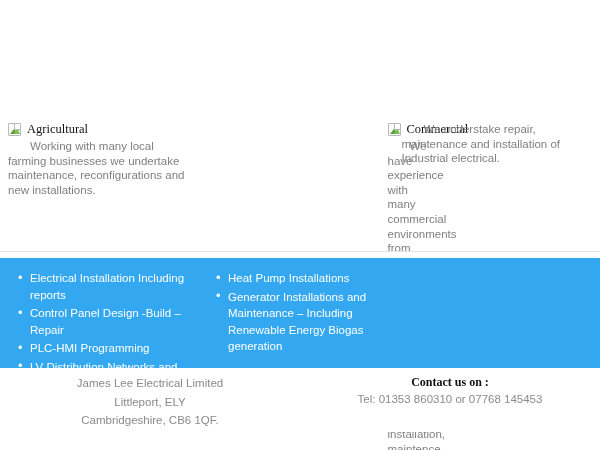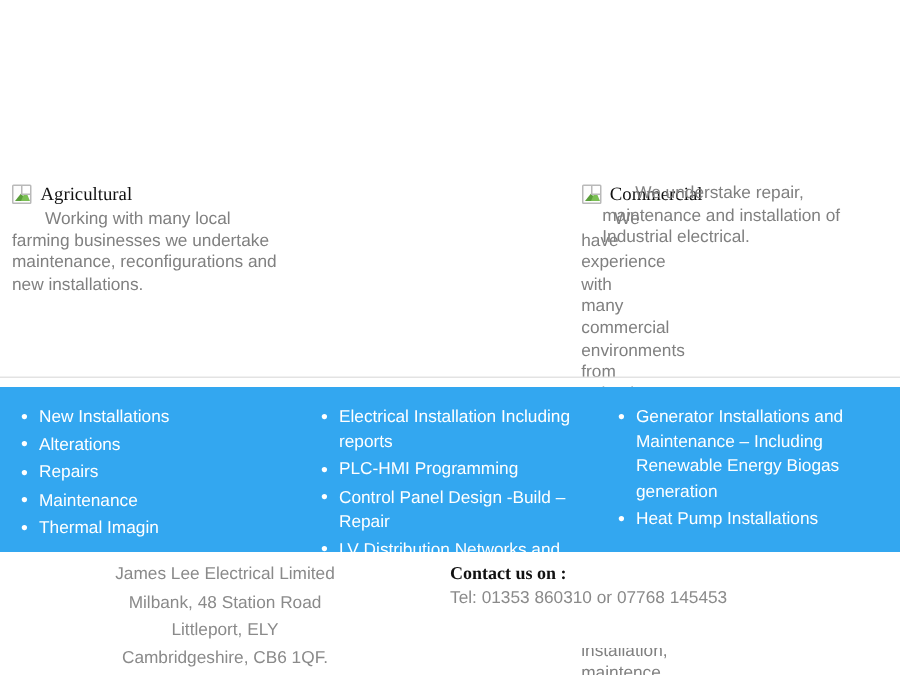--- a/index.html
+++ b/index.html
@@ -123,21 +123,21 @@
     width:50%;
     padding-top:6px;
     text-align:center;
     font-size:11.5px;
     line-height:18.5px;
     color:#8a8a8a;
   }
   .foot-right {
     width:50%;
     padding-top:6px;
-    text-align:left;
+    text-align:center;
     font-size:11.5px;
     line-height:18.5px;
     color:#8a8a8a;
   }
   .foot-right .contact-title {
     font-family:"Liberation Serif", serif;
     font-weight:bold;
     font-size:12px;
     color:#111;
     line-height:16px;
@@ -226,56 +226,46 @@
       </div>
 
     </div>
   </div>
 
   <div class="divider"></div>
 
   <div class="blue-band">
     <div class="blue-inner">
 
-      <div class="blue-col b1">
-        <ul>
-          <li>New Installations</li>
-          <li>Alterations</li>
-          <li>Repairs</li>
-          <li>Maintenance</li>
-          <li>Thermal Imagin</li>
-        </ul>
-      </div>
 
       <div class="blue-col b2">
         <ul>
           <li>Electrical Installation Including reports</li>
+          <li>Control Panel Design -Build – Repair</li>
           <li>PLC-HMI Programming</li>
-          <li>Control Panel Design -Build – Repair</li>
           <li>LV Distribution Networks and Cable Laying</li>
 
         </ul>
       </div>
 
       <div class="blue-col b3">
         <ul>
+          <li>Heat Pump Installations</li>
           <li>Generator Installations and Maintenance – Including Renewable Energy Biogas generation</li>
-          <li>Heat Pump Installations</li>
 
         </ul>
       </div>
 
     </div>
   </div>
 
   <div class="footer">
 
     <div class="foot-left">
       <div>James Lee Electrical Limited</div>
-      <div>Milbank, 48 Station Road</div>
       <div>Littleport, ELY</div>
       <div>Cambridgeshire, CB6 1QF.</div>
     </div>
 
     <div class="foot-right">
       <div class="contact-title">Contact us on :</div>
       <div>Tel: 01353 860310 or 07768 145453</div>
     </div>
 
   </div>

